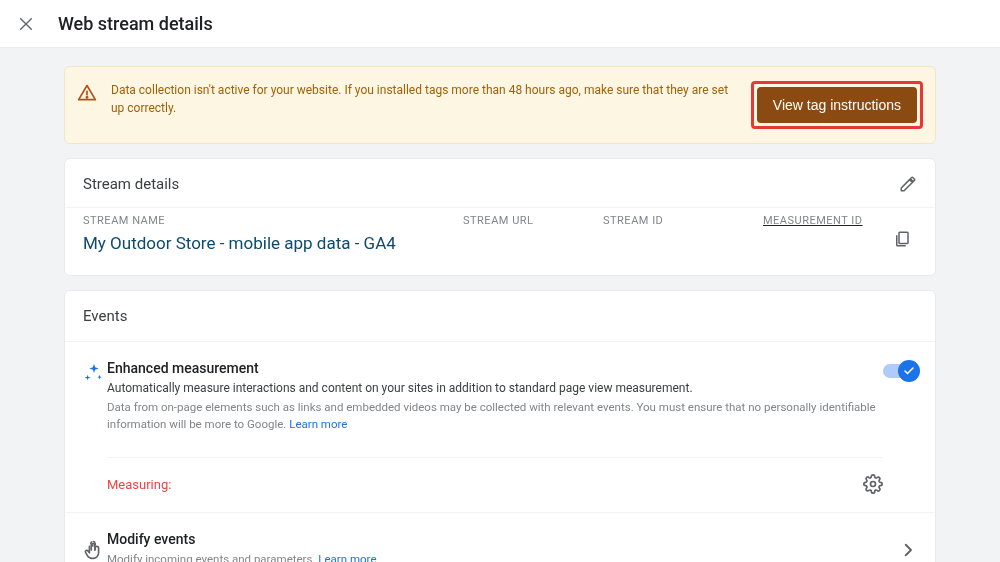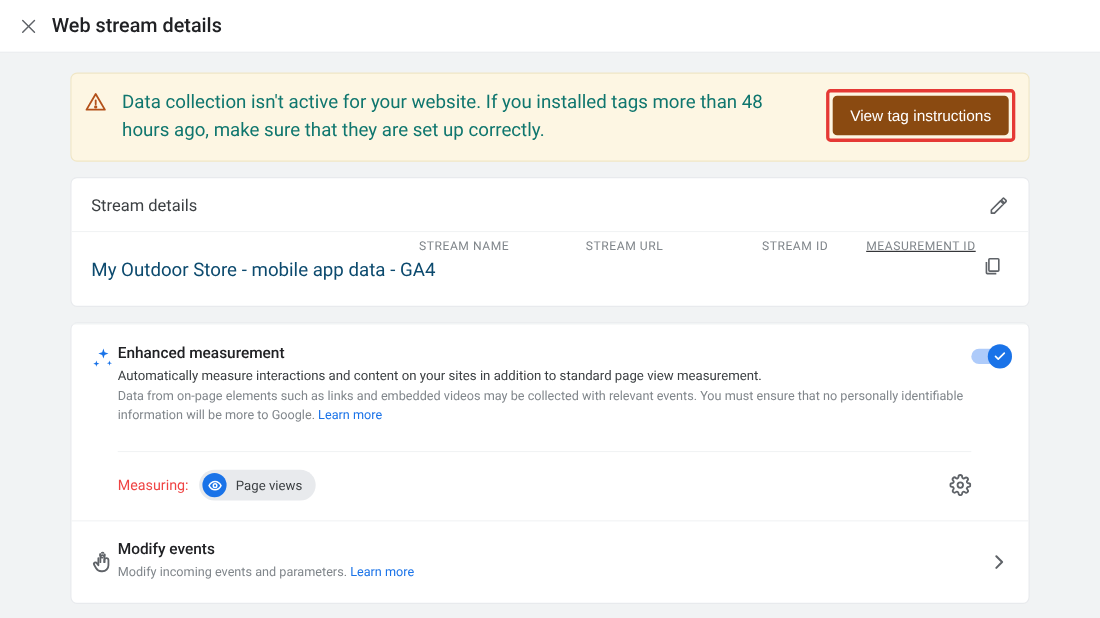--- a/index.html
+++ b/index.html
@@ -20,21 +20,21 @@
     border-bottom: 1px solid #e8eaed;
   }
   .close-btn {
     width: 24px; height: 24px;
     display: flex; align-items: center; justify-content: center;
     color: #5f6368;
     cursor: pointer;
     font-size: 18px;
   }
   .topbar-title {
-    margin-left: 9px;
+    margin-left: 20px;
     font-size: 18px;
     font-weight: 500;
     color: #202124;
   }
   .content {
     max-width: 892px;
     margin: 0 auto;
     padding: 0 10px;
   }
   .alert {
@@ -47,23 +47,23 @@
     padding: 14px 12px;
     gap: 14px;
   }
   .alert .warn-icon {
     color: #b3511a;
     flex: 0 0 auto;
     margin-top: 2px;
   }
   .alert-text {
     flex: 1;
-    font-size: 17px;
+    font-size: 12px;
     line-height: 1.5;
-    color: #0f766e;
+    color: #a16207;
   }
   .alert-button-wrap {
     border: 3px solid #e53935;
     border-radius: 4px;
     padding: 3px;
   }
   .alert-button {
     background: #8a4a11;
     color: #fff;
     font-size: 14px;
@@ -102,21 +102,20 @@
   .col-name { flex: 0 0 380px; }
   .col-url  { flex: 0 0 140px; }
   .col-id   { flex: 0 0 150px; }
   .col-meas { flex: 1; text-align: left; padding-left: 10px; text-decoration: underline;}
   .col-action { flex: 0 0 30px; align-items:center; justify-content:center; display:flex; padding-top:16px;}
   .col-label {
     font-size: 11px;
     letter-spacing: 0.5px;
     color: #80868b;
     margin-bottom: 6px;
-    text-align: right;
   }
   .col-value {
     font-size: 17px;
     color: #0c4a6e;
   }
   .events-header {
     padding: 16px 18px;
     font-size: 15px;
     color: #3c4043;
   }
@@ -264,45 +263,37 @@
           <svg width="18" height="18" viewBox="0 0 24 24" fill="none" stroke="currentColor" stroke-width="2">
               <rect x="8" y="3" width="12" height="15" rx="1"></rect>
               <path d="M5 7v13a1 1 0 0 0 1 1h11"></path>
             </svg>
         </span>
       </div>
     </div>
   </div>
 
   <div class="card">
+    <div class="events-header">Events</div>
 
     <div class="event-item">
       <span class="event-icon">
         <svg width="22" height="22" viewBox="0 0 24 24" fill="#1a73e8">
             <path d="M12 2l1.2 3.6L17 7l-3.8 1.4L12 12l-1.2-3.6L7 7l3.8-1.4L12 2zM5 14l.7 2.1L8 17l-2.3.9L5 20l-.7-2.1L2 17l2.3-.9L5 14zM18 14l.6 1.8L20.5 16.5l-1.9.7L18 19l-.6-1.8L15.5 16.5l1.9-.7L18 14z"></path>
           </svg>
       </span>
       <div class="event-body">
         <div class="event-title">Enhanced measurement</div>
         <div class="event-sub">Automatically measure interactions and content on your sites in addition to standard page view measurement.</div>
         <div class="event-desc">
           <span>Data from on-page elements such as links and embedded videos may be collected with relevant events. You must ensure that no personally identifiable information will be more to Google. </span><a class="learn-link">Learn more</a>
         </div>
 
         <div class="measuring-row">
           <span class="measuring-label">Measuring:</span>
-          <span class="chip">
-            <span class="chip-ico">
-              <svg width="13" height="13" viewBox="0 0 24 24" fill="none" stroke="currentColor" stroke-width="2.5">
-                  <path d="M2 12s3.5-7 10-7 10 7 10 7-3.5 7-10 7S2 12 2 12z"></path>
-                  <circle cx="12" cy="12" r="3"></circle>
-                </svg>
-            </span>
-            <span>Page views</span>
-          </span>
           <span class="gear-icon gear-slot">
             <svg width="20" height="20" viewBox="0 0 24 24" fill="none" stroke="currentColor" stroke-width="2">
                 <circle cx="12" cy="12" r="3"></circle>
                 <path d="M19.4 15a1.7 1.7 0 0 0 .34 1.87l.06.06a2 2 0 1 1-2.83 2.83l-.06-.06a1.7 1.7 0 0 0-1.87-.34 1.7 1.7 0 0 0-1 1.56V21a2 2 0 0 1-4 0v-.09a1.7 1.7 0 0 0-1-1.56 1.7 1.7 0 0 0-1.87.34l-.06.06a2 2 0 1 1-2.83-2.83l.06-.06A1.7 1.7 0 0 0 4.68 15a1.7 1.7 0 0 0-1.56-1H3a2 2 0 0 1 0-4h.09a1.7 1.7 0 0 0 1.56-1 1.7 1.7 0 0 0-.34-1.87l-.06-.06A2 2 0 1 1 7.08 4.24l.06.06a1.7 1.7 0 0 0 1.87.34H9a1.7 1.7 0 0 0 1-1.56V3a2 2 0 0 1 4 0v.09a1.7 1.7 0 0 0 1 1.56 1.7 1.7 0 0 0 1.87-.34l.06-.06a2 2 0 1 1 2.83 2.83l-.06.06a1.7 1.7 0 0 0-.34 1.87V9a1.7 1.7 0 0 0 1.56 1H21a2 2 0 0 1 0 4h-.09a1.7 1.7 0 0 0-1.56 1z"></path>
               </svg>
           </span>
         </div>
       </div>
       <div class="event-right">
         <div class="toggle">

